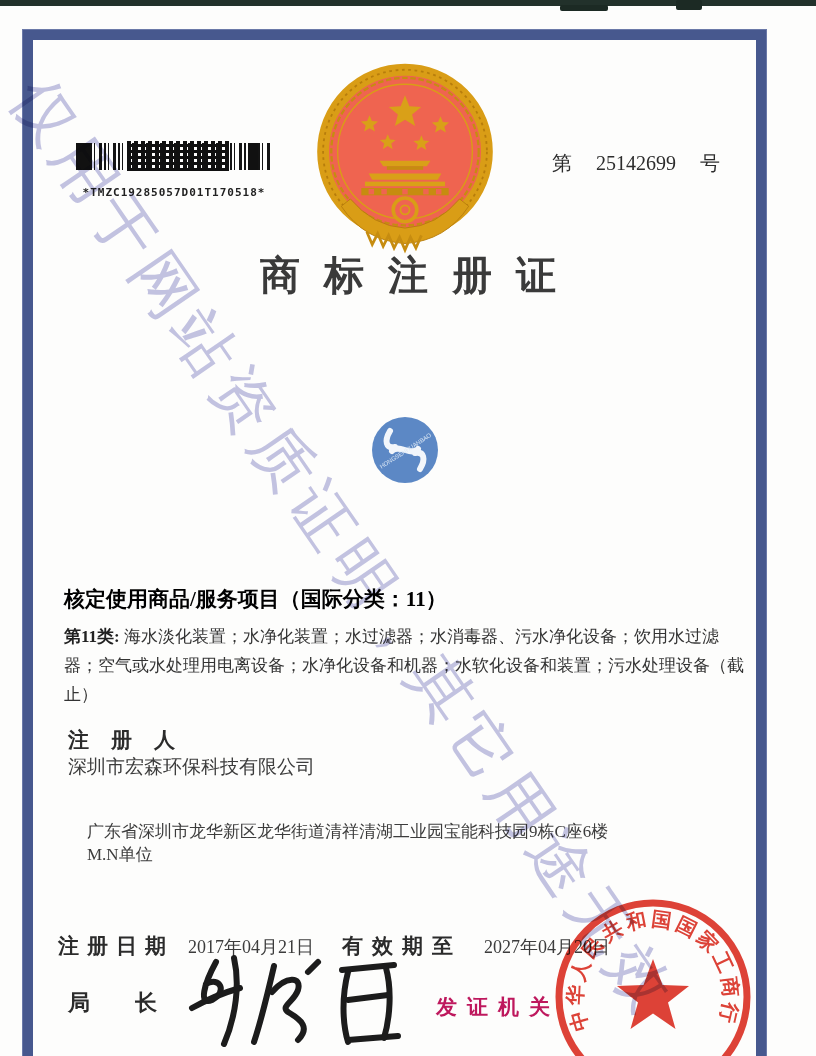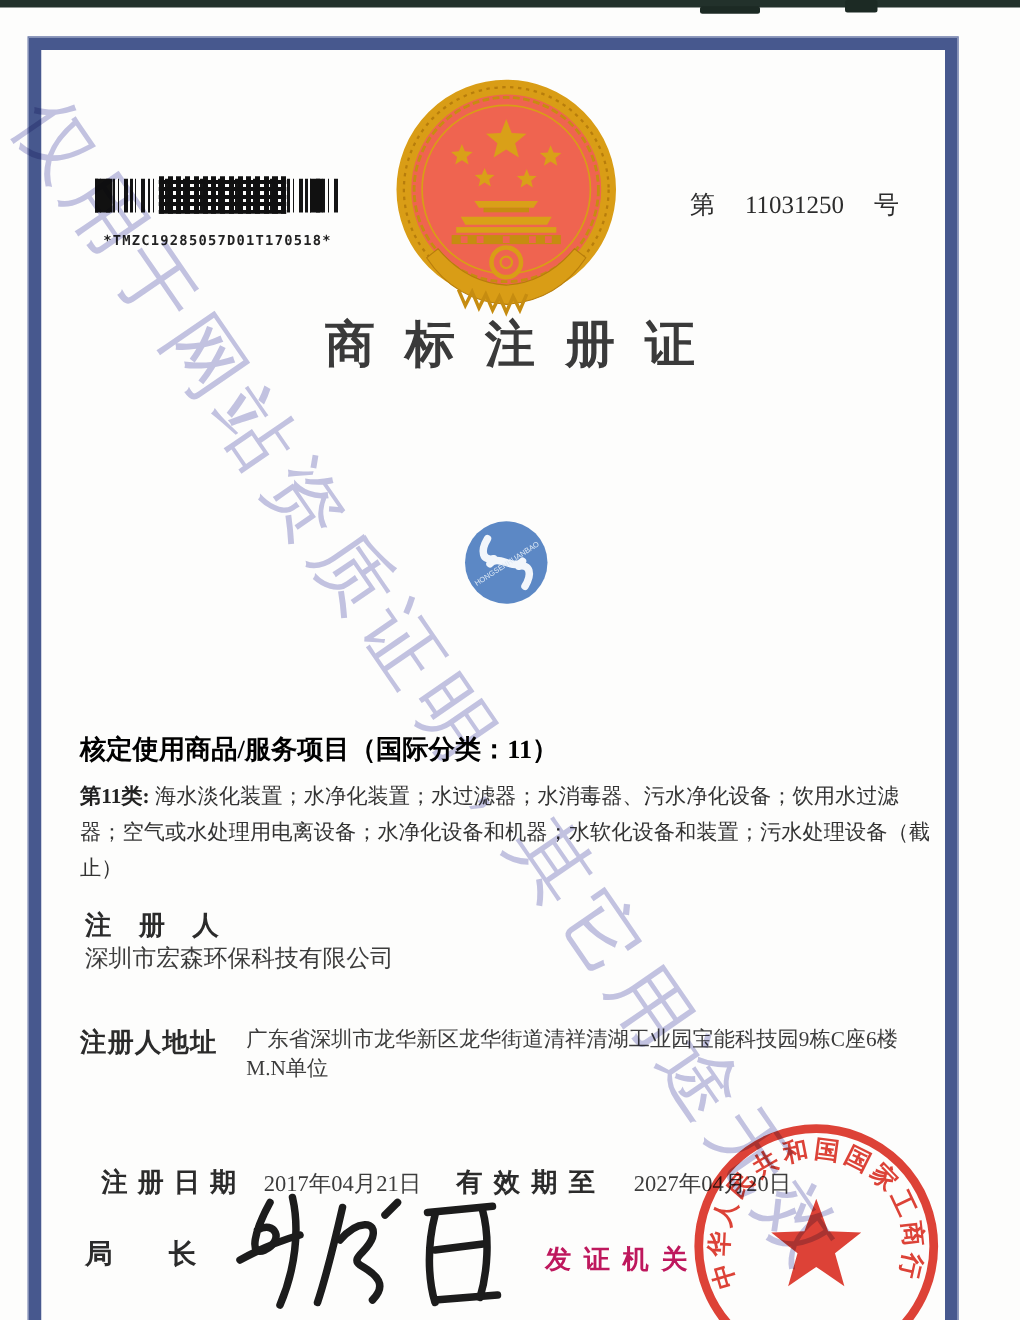--- a/index.html
+++ b/index.html
@@ -49,21 +49,21 @@
   .goods-heading { position:absolute; left:64px; top:585px; font-size:21px; font-weight:bold; color:#000000; z-index:2; }
   .goods-body { position:absolute; left:64px; top:622px; width:688px; font-size:17px; line-height:29px; color:#333; z-index:2; }
   .goods-body b { color:#222; }
   .row-label { font-weight:bold; color:#2b2b2b; font-size:21px; }
   .registrant-row { position:absolute; left:64px; top:726px; z-index:2; display:flex; align-items:baseline;flex-direction:column; }
   .registrant-label { letter-spacing:22px; }
   .registrant-value { font-size:19px; color:#3c3c3c; margin-left:4px; }
   .address-row { position:absolute; left:64px; top:820px; z-index:2; display:flex; }
   .address-label { letter-spacing:1px; }
   .address-value { font-size:17px; color:#3c3c3c; margin-left:23px; width:575px; line-height:23px; }
-  .date-row { position:absolute; left:81px; top:932px; z-index:2; display:flex; align-items:baseline; }
+  .date-row { position:absolute; left:58px; top:932px; z-index:2; display:flex; align-items:baseline; }
   .date-label { letter-spacing:8px; }
   .date-value { font-size:18px; color:#3c3c3c; margin-left:14px; }
   .valid-label { letter-spacing:9px; margin-left:28px; }
   .valid-value { font-size:18px; color:#3c3c3c; margin-left:22px; }
   .director-char1 { position:absolute; left:68px; top:988px; z-index:2; font-size:22px; font-weight:bold; color:#2b2b2b; }
   .director-char2 { position:absolute; left:135px; top:988px; z-index:2; font-size:22px; font-weight:bold; color:#2b2b2b; }
   .signature { position:absolute; left:182px; top:950px; z-index:2; }
   .issuer-label { position:absolute; left:436px; top:993px; z-index:2; font-size:21px; font-weight:bold; letter-spacing:10px; color:#be185d; }
   
   .seal { position:absolute; left:553px; top:897px; z-index:6; mix-blend-mode:multiply; }
@@ -81,21 +81,21 @@
 
   <div class="barcode-wrap">
     <div class="barcode">
       <div class="barcode-endcap"></div>
     </div>
     <div class="barcode-text">*TMZC19285057D01T170518*</div>
   </div>
 
   <div class="cert-no">
     <span>第</span>
-    <span>11031250</span>
+    <span>25142699</span>
     <span>号</span>
   </div>
 
   <div class="emblem">
     <svg width="182" height="192" viewBox="0 0 200 210">
 
       <circle cx="100" cy="98" r="90" fill="#ef6450" stroke="#d99d16" stroke-width="13"></circle>
       <circle cx="100" cy="98" r="90" fill="none" stroke="#b77d0c" stroke-width="2" stroke-dasharray="3 4"></circle>
       <circle cx="100" cy="98" r="81" fill="none" stroke="#c68c10" stroke-width="2.5" stroke-dasharray="6 3"></circle>
       <circle cx="100" cy="98" r="74" fill="none" stroke="#d99d16" stroke-width="1.5"></circle>
@@ -144,21 +144,20 @@
     <b>第11类:</b>
     <span>海水淡化装置；水净化装置；水过滤器；水消毒器、污水净化设备；饮用水过滤器；空气或水处理用电离设备；水净化设备和机器；水软化设备和装置；污水处理设备（截止）</span>
   </div>
 
   <div class="registrant-row">
     <span class="row-label registrant-label">注册人</span>
     <span class="registrant-value">深圳市宏森环保科技有限公司</span>
   </div>
 
   <div class="address-row">
-    <span class="row-label address-label">注册人地址</span>
     <span class="address-value">
       <span>广东省深圳市龙华新区龙华街道清祥清湖工业园宝能科技园9栋C座6楼</span><br>
       <span>M.N单位</span>
     </span>
   </div>
 
   <div class="date-row">
     <span class="row-label date-label">注册日期</span>
     <span class="date-value">2017年04月21日</span>
     <span class="row-label valid-label">有效期至</span>

